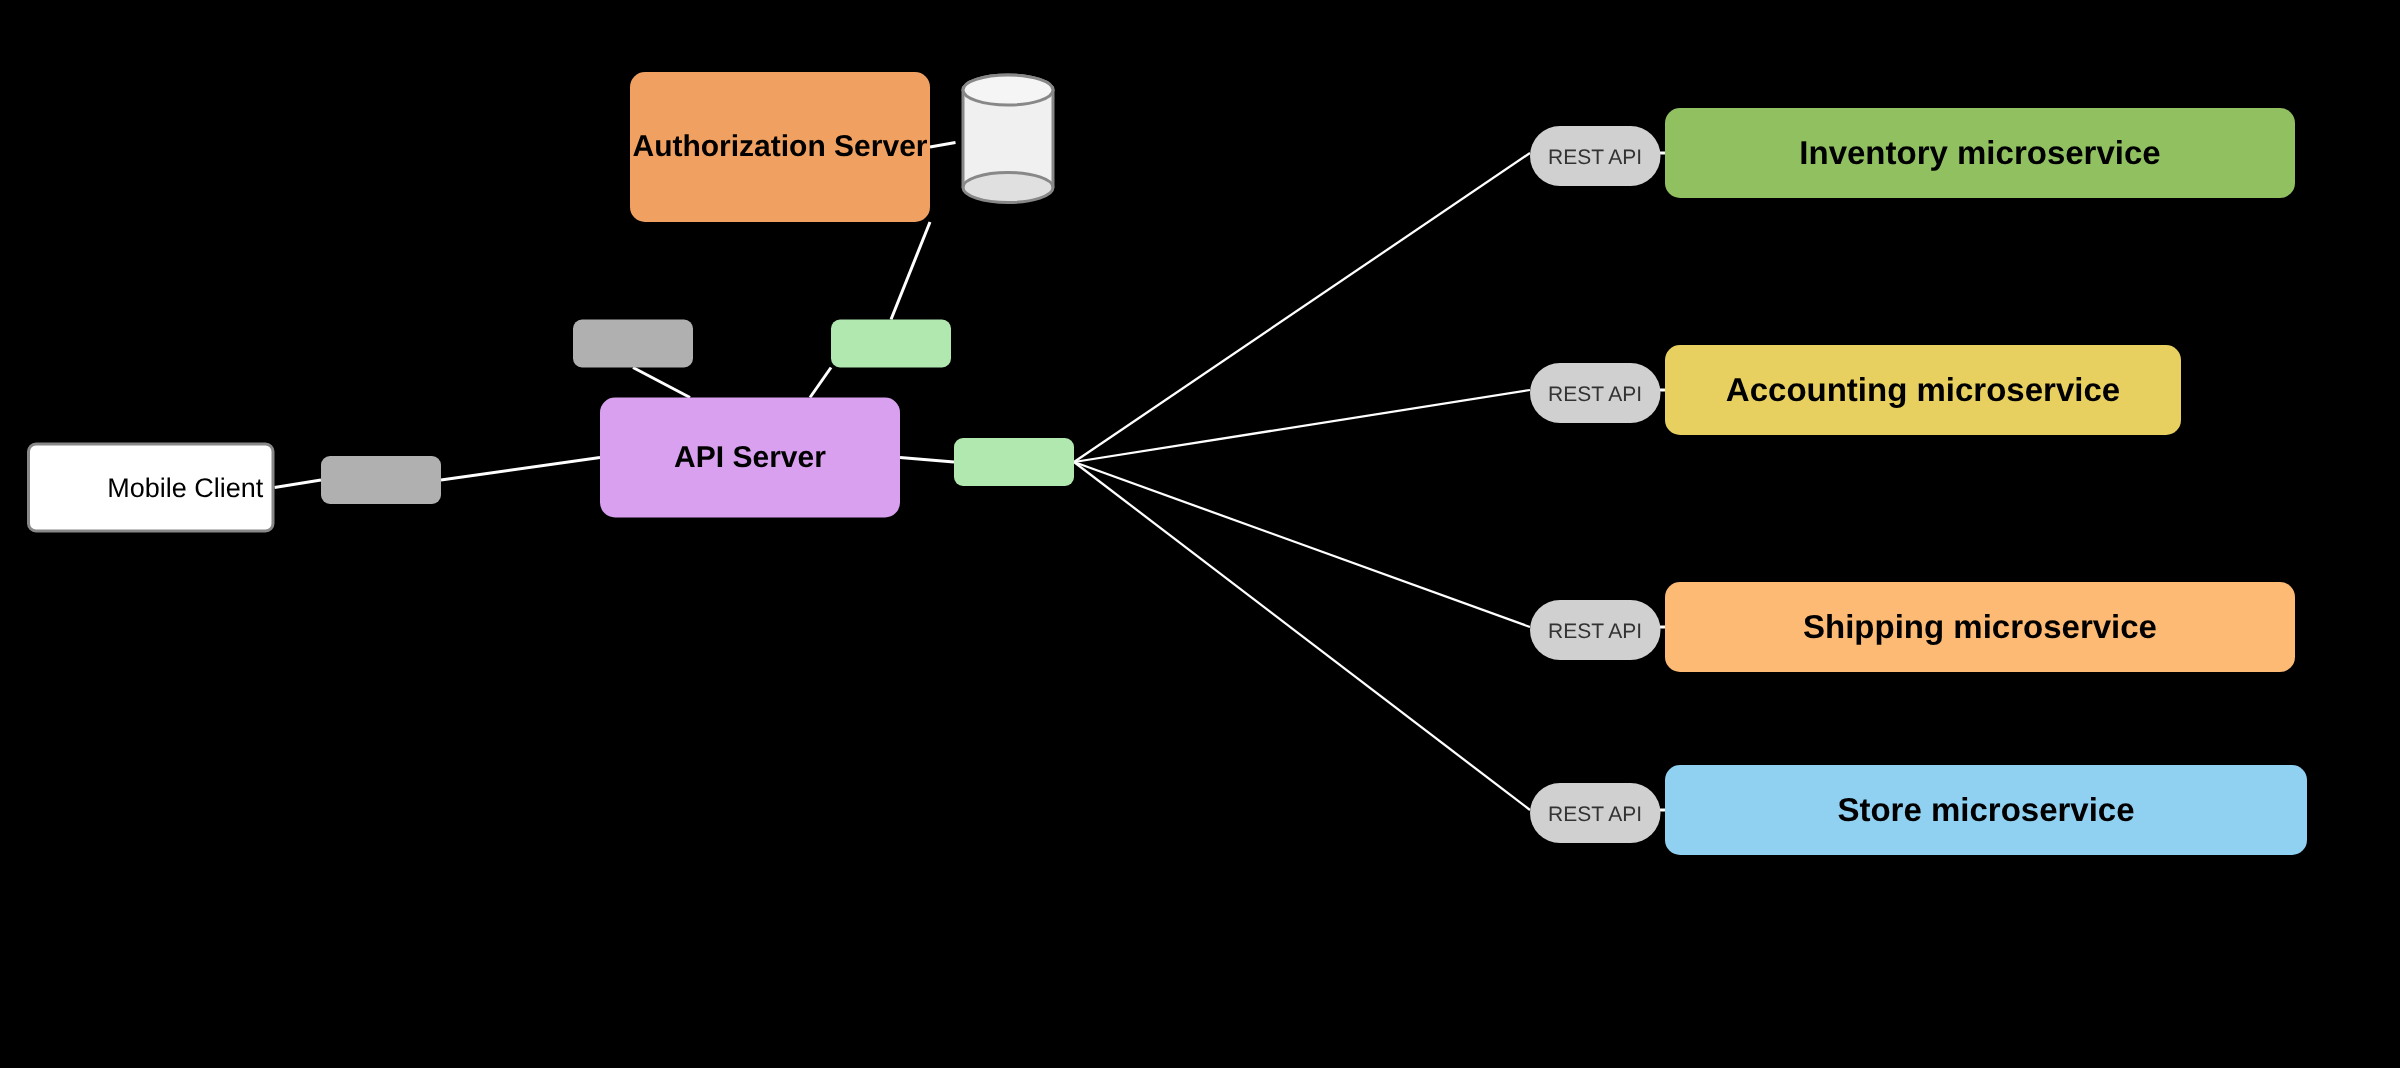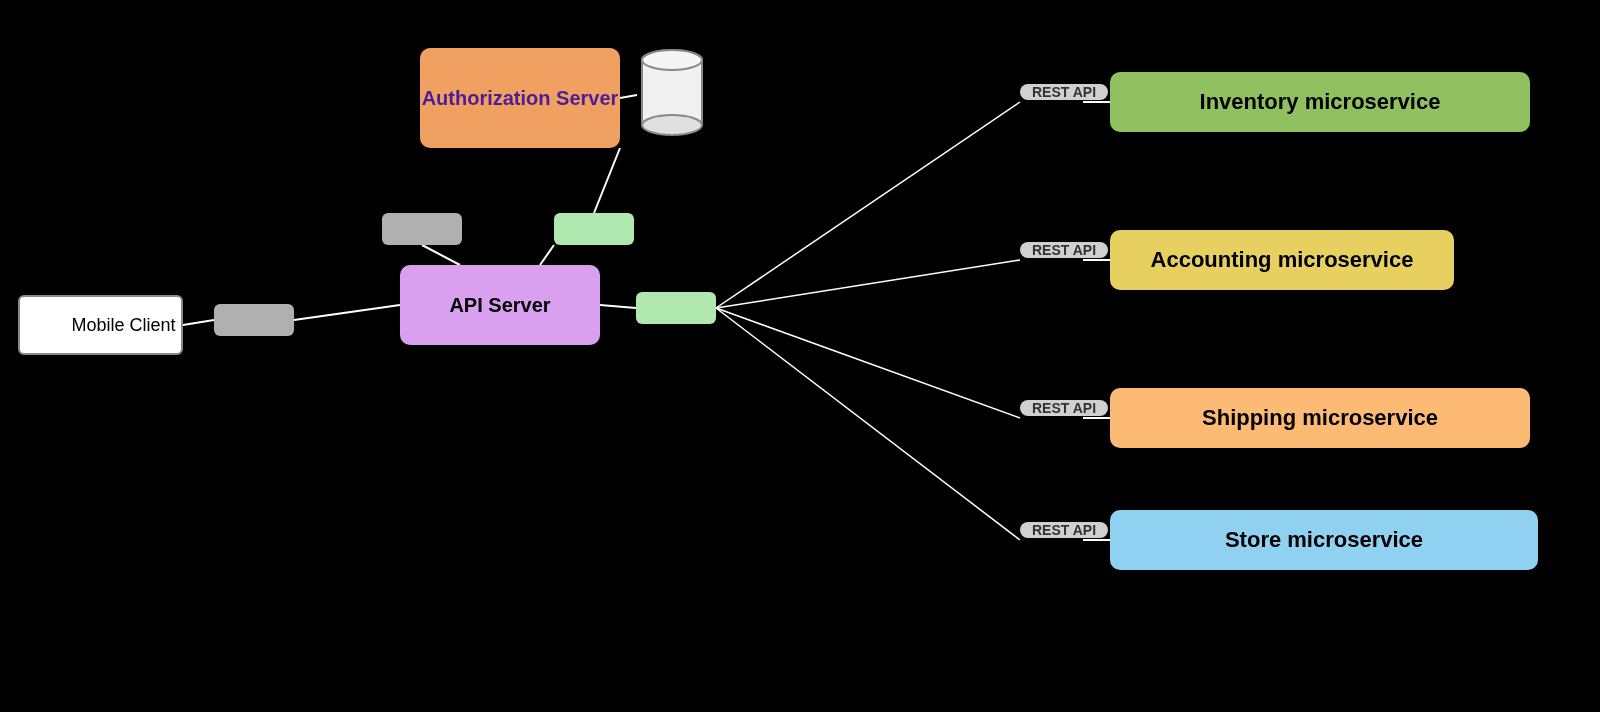--- a/index.html
+++ b/index.html
@@ -38,21 +38,21 @@
     }
     .auth-server {
       left: 420px;
       top: 48px;
       width: 200px;
       height: 100px;
       background: #f0a060;
       border-radius: 10px;
       font-size: 20px;
       font-weight: 600;
-      color: #4c1d95;
+      color: #000000;
     }
     .api-gateway {
       left: 400px;
       top: 265px;
       width: 200px;
       height: 80px;
       background: #d9a0f0;
       border-radius: 10px;
       font-size: 20px;
       font-weight: 600;
@@ -96,23 +96,23 @@
       left: 637px;
       top: 48px;
       width: 70px;
       height: 95px;
     }
     
     .rest-badge {
       position: absolute;
       background: #d0d0d0;
       border-radius: 20px;
-      padding: 0 12px;
+      padding: 12px 12px;
       font-size: 14px;
-      font-weight: 700;
+      font-weight: 400;
       color: #333;
     }
     
     .microservice {
       position: absolute;
       height: 60px;
       border-radius: 10px;
       display: flex;
       align-items: center;
       justify-content: center;

